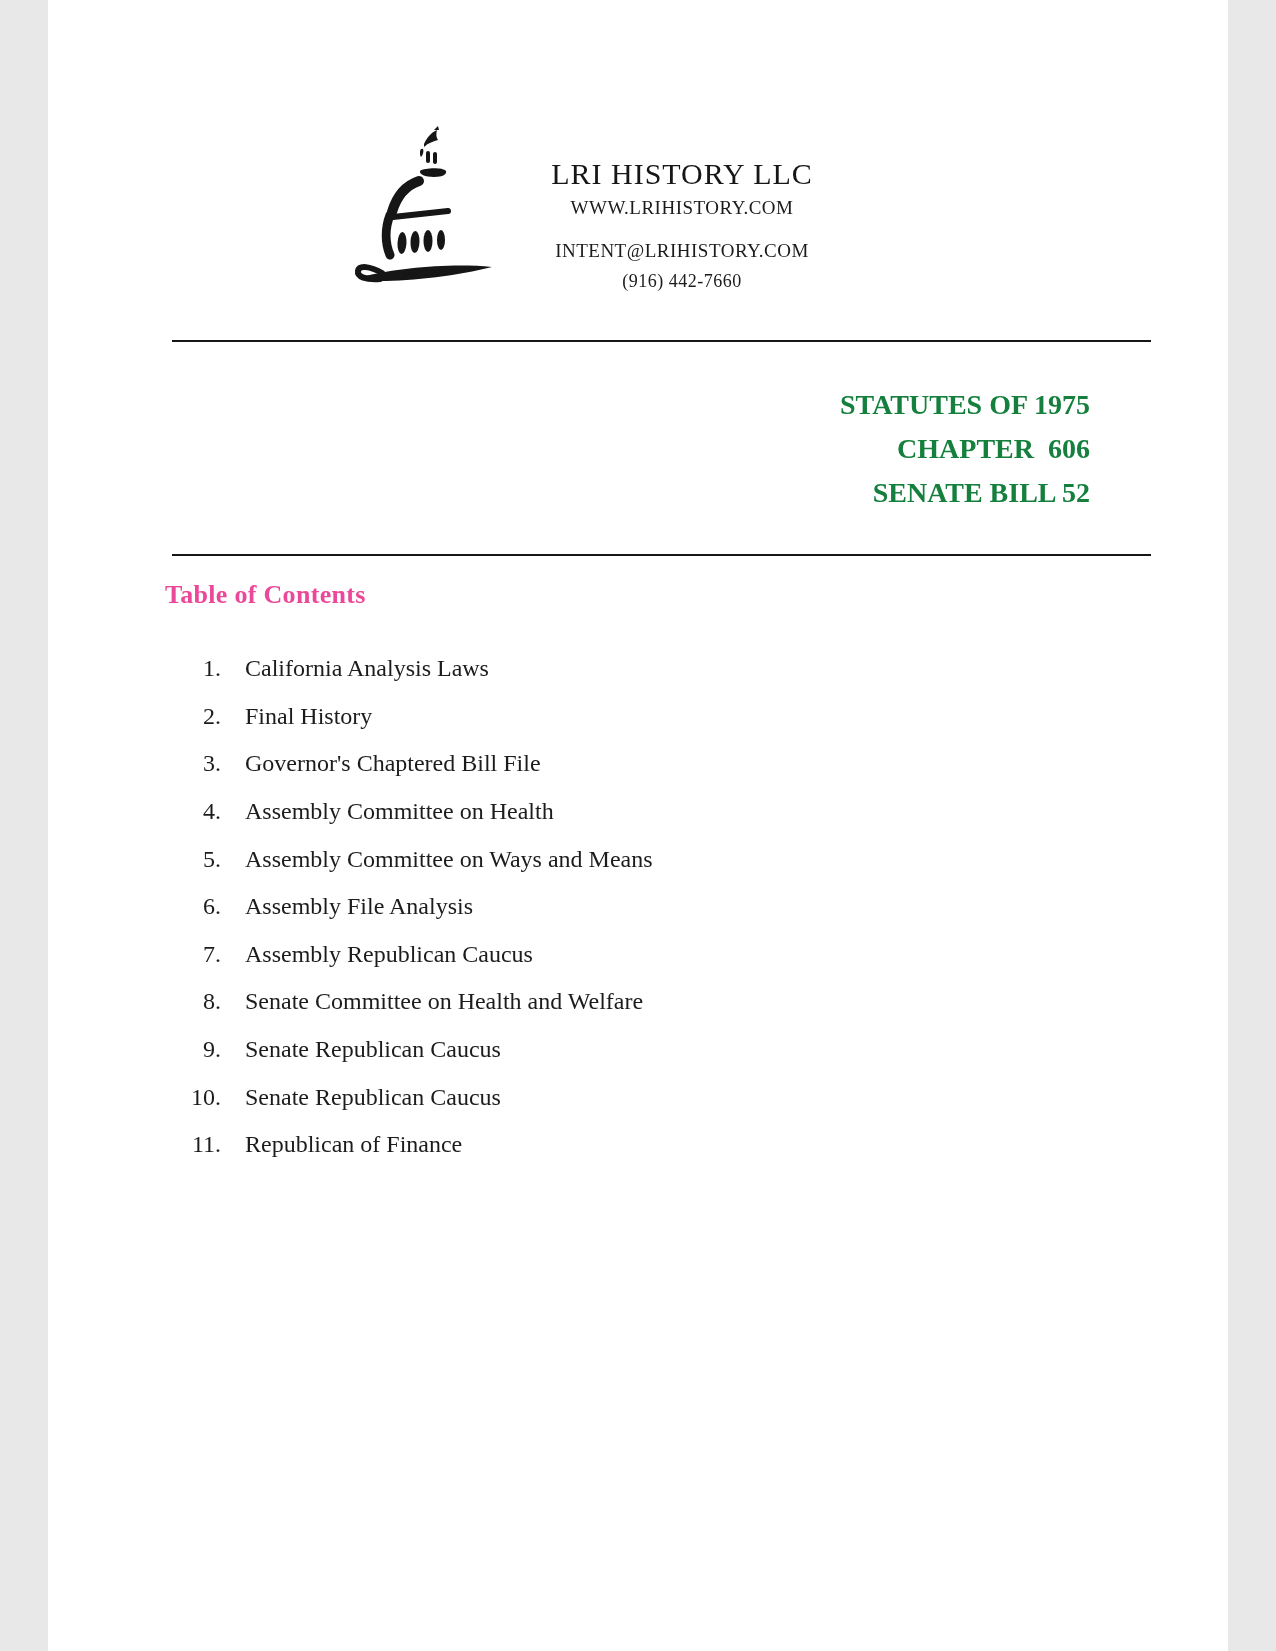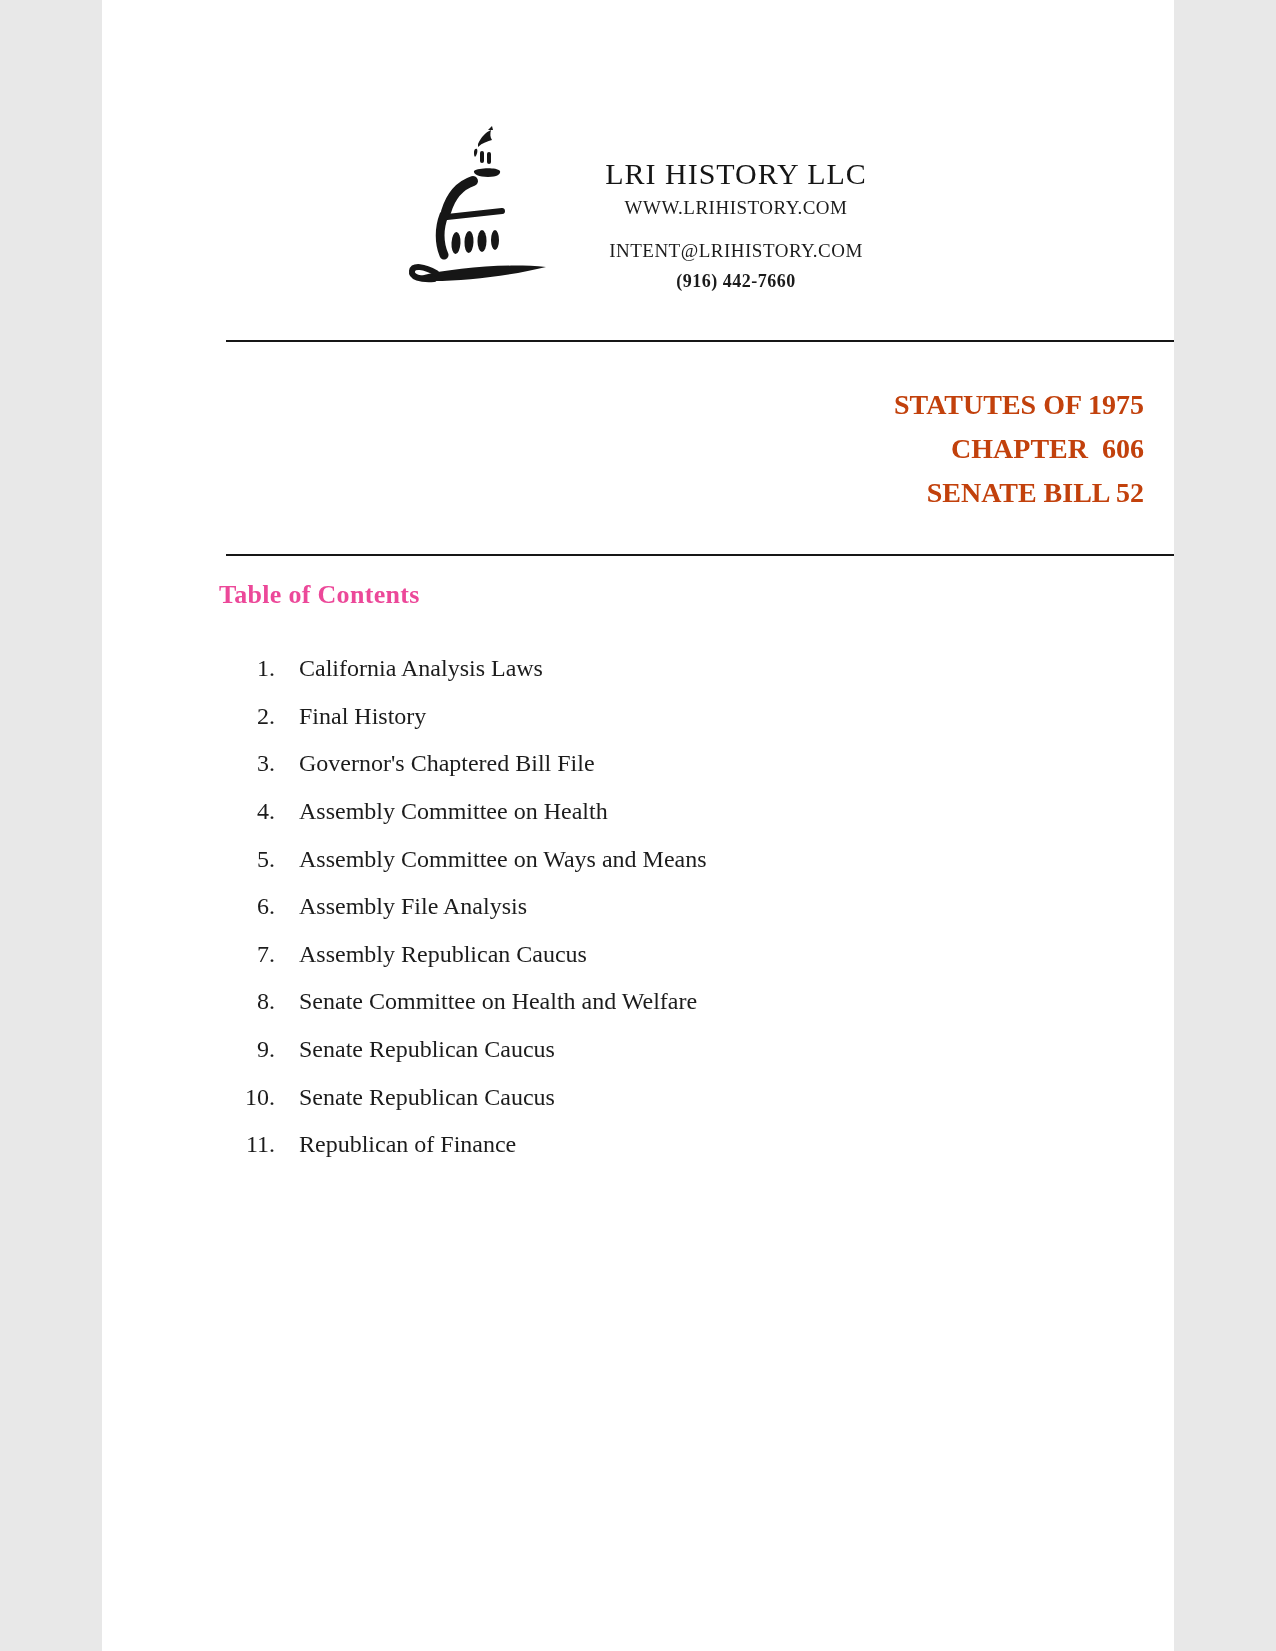--- a/index.html
+++ b/index.html
@@ -2,21 +2,21 @@
 <html><head>
 <meta charset="utf-8">
 <style>
   html, body {
     margin: 0;
     padding: 0;
     background: #e8e8e8;
   }
   .page {
     position: relative;
-    width: 1072px;
+    width: 1180px;
     height: 1651px;
     background: #ffffff;
     margin: 0 auto;
     font-family: "Liberation Serif", "DejaVu Serif", serif;
     color: #1b1b1b;
     overflow: hidden;
   }
 
   
   .logo {
@@ -47,21 +47,20 @@
     line-height: 31px;
     letter-spacing: 0.5px;
     color: #1b1b1b;
     white-space: nowrap;
   }
   .contact-line.first {
     margin-top: 12px;
   }
   .contact-line.phone {
     font-size: 18px;
-    font-weight: bold;
   }
 
   
   .rule {
     position: absolute;
     left: 124px;
     width: 979px;
     height: 2px;
     background: #161616;
   }
@@ -71,21 +70,21 @@
   
   .title-block {
     position: absolute;
     left: 600px;
     top: 383px;
     width: 442px;
     text-align: right;
     font-weight: bold;
     font-size: 28px;
     line-height: 44px;
-    color: #c2410c;
+    color: #15803d;
   }
   .title-line {
     white-space: pre;
   }
 
   
   .toc-heading {
     position: absolute;
     left: 117px;
     top: 580px;

